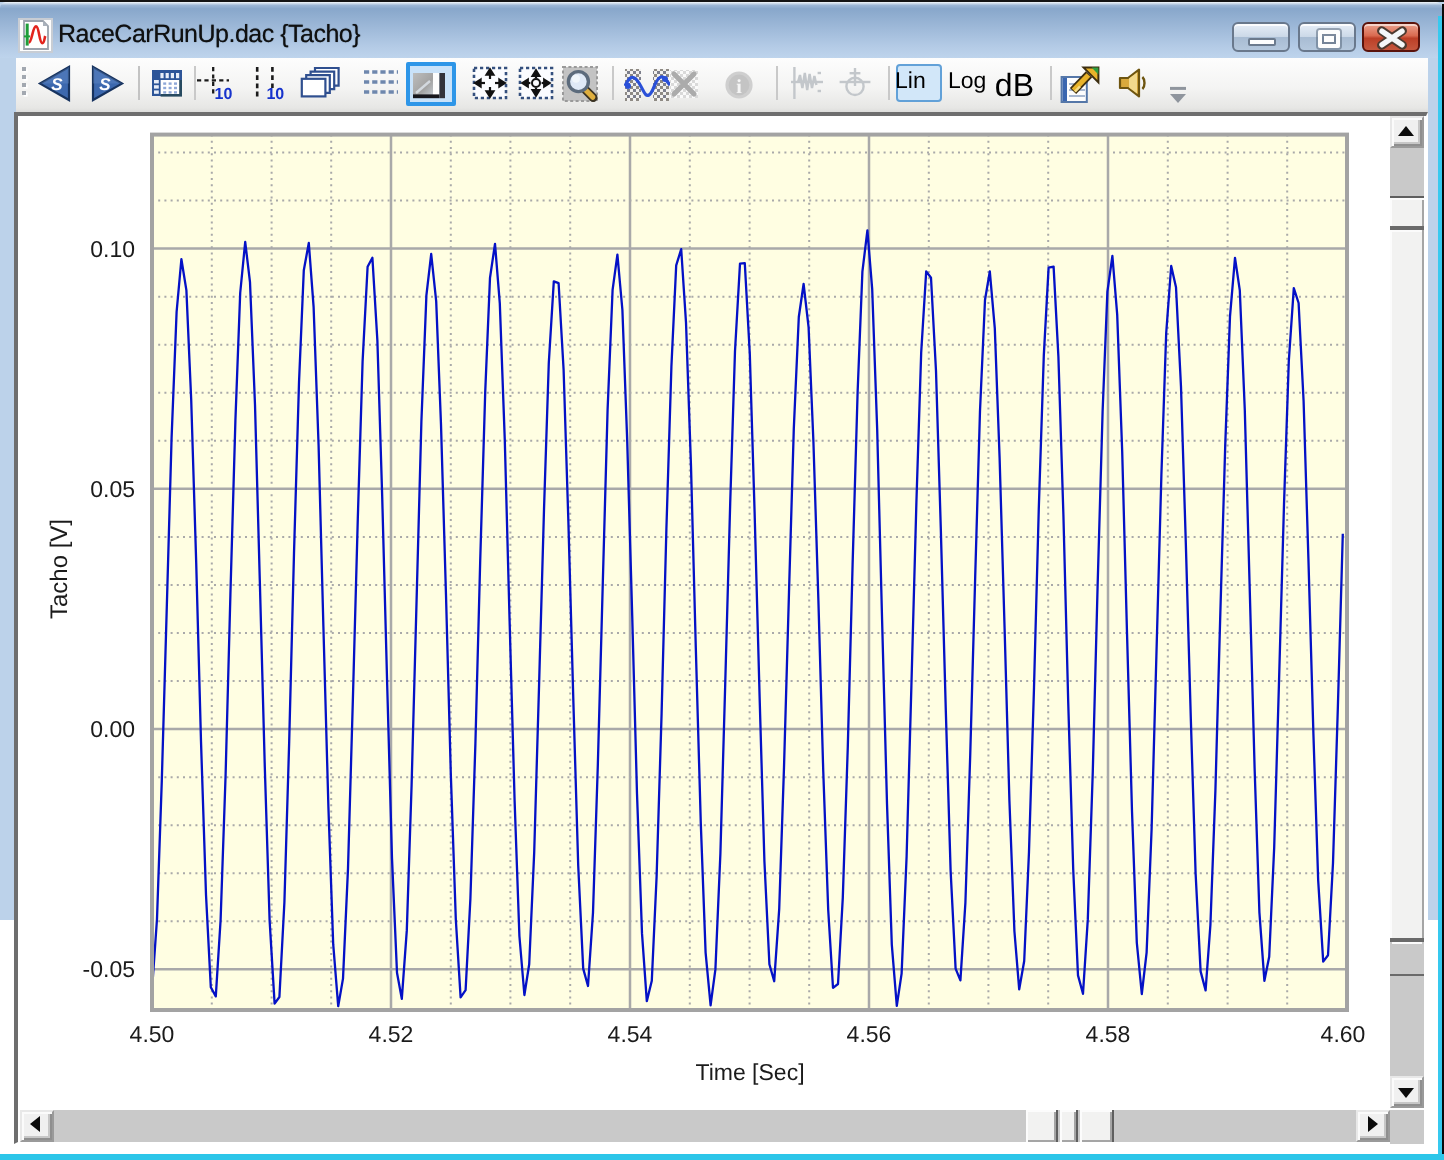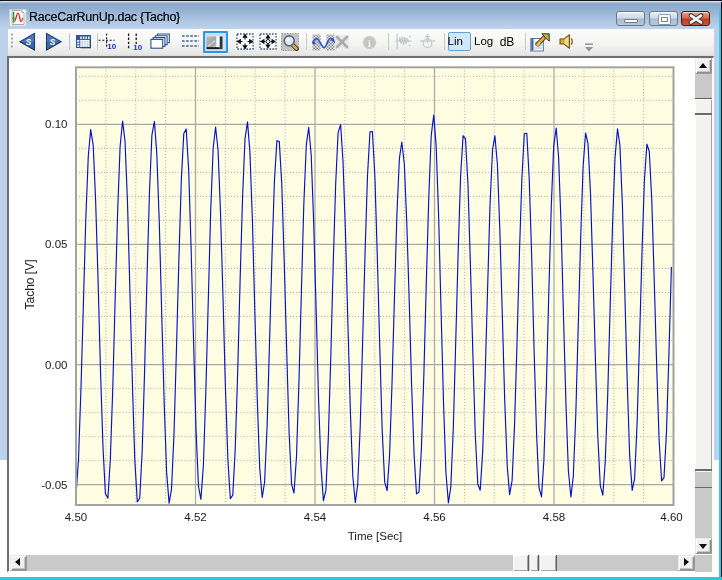--- a/index.html
+++ b/index.html
@@ -335,21 +335,21 @@
   <line x1="8.5" y1="1" x2="8.5" y2="10"></line>
   <line x1="5.8" y1="3.6" x2="11.2" y2="3.6"></line>
   <circle cx="8.5" cy="10.2" r="4.3"></circle>
   <line x1="0.8" y1="8" x2="16.2" y2="8"></line>
       </g>
 </svg>
 <div class="abs" style="left:443.5px;top:33px;width:1px;height:17px;background:#c9c9c9"></div>
 <div class="abs" style="left:447.5px;top:31.5px;width:23.5px;height:19px;box-sizing:border-box;border:1px solid #62a1d8;background:#d2e7f9;border-radius:2px"></div>
 <div class="abs" style="left:447.5px;top:34.5px;width:23.5px;text-align:left;font-size:11.5px;color:#000">Lin</div>
 <div class="abs" style="left:474px;top:34.5px;width:20px;text-align:left;font-size:11.5px;color:#000">Log</div>
-<div class="abs" style="left:497px;top:34.5px;width:20px;text-align:center;font-size:12px;color:#000">dB</div>
+<div class="abs" style="left:497px;top:34.5px;width:20px;text-align:right;font-size:16px;color:#000">dB</div>
 <div class="abs" style="left:524.5px;top:33px;width:1px;height:17px;background:#c9c9c9"></div>
 <svg class="abs" style="left:530px;top:32.5px" width="20" height="19" viewBox="0 0 20 19">
  <rect x="0.8" y="5.5" width="12.6" height="12.5" fill="#fdfdfd" stroke="#5577a8" stroke-width="1"></rect>
  <rect x="1.3" y="6" width="2.2" height="11.5" fill="#3a66b0"></rect>
  <g stroke="#a8b8d0" stroke-width="1">
         <line x1="4.5" y1="9" x2="12.5" y2="9"></line>
         <line x1="4.5" y1="12" x2="12.5" y2="12"></line>
         <line x1="4.5" y1="15" x2="12.5" y2="15"></line>
       </g>
  <path d="M6.5 12.5 L14.5 4.2" stroke="#3c2e10" stroke-width="4.4"></path>

